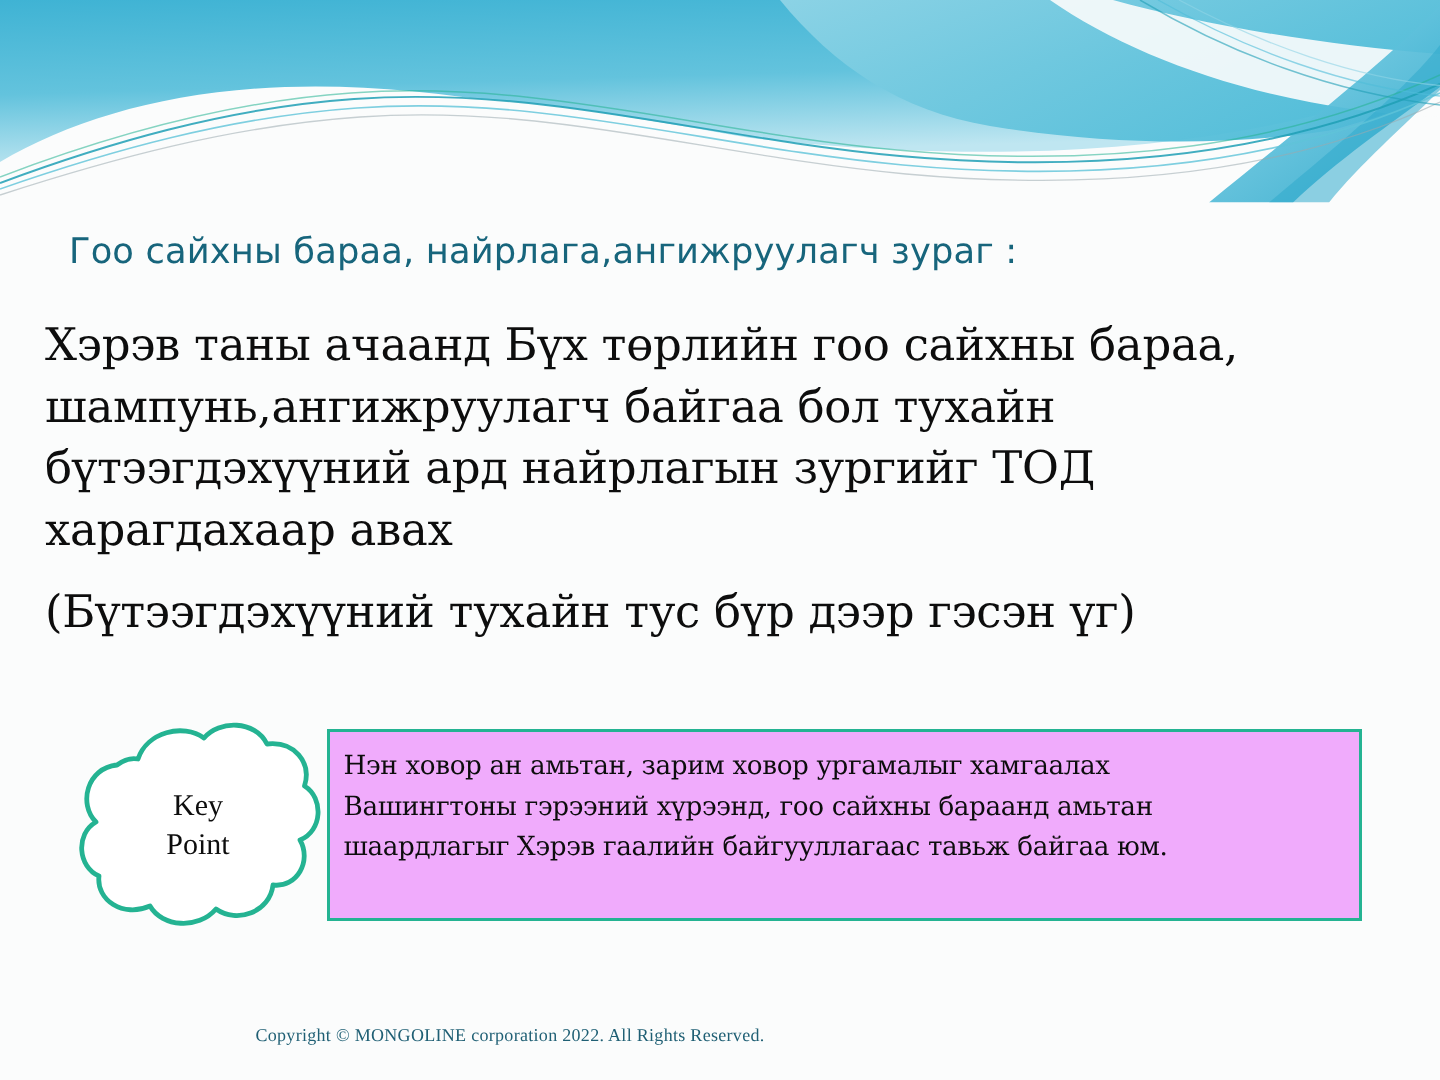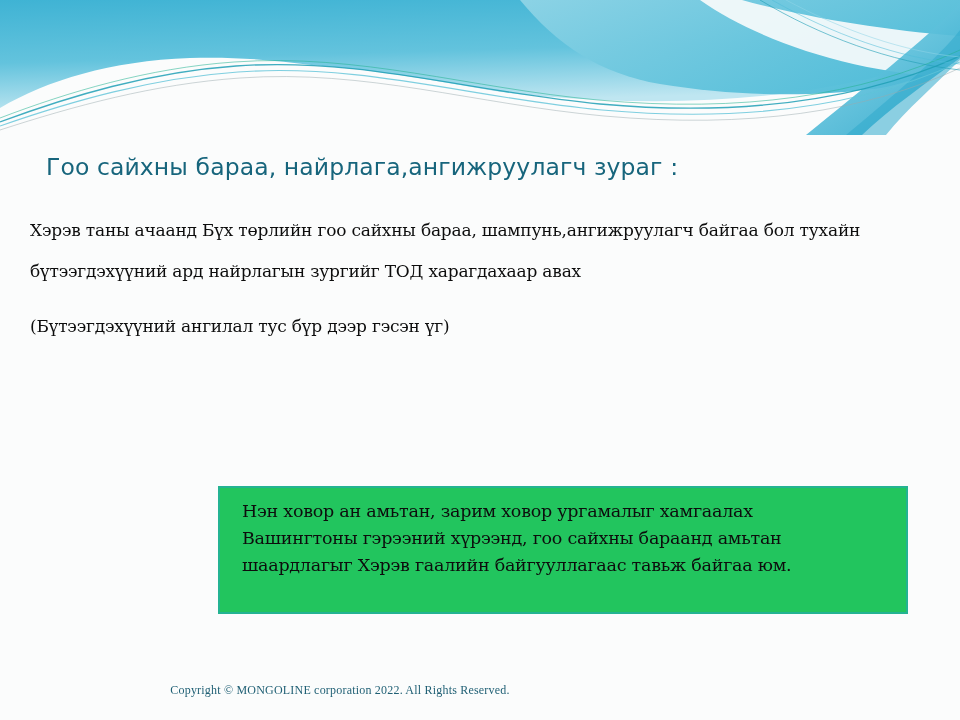--- a/index.html
+++ b/index.html
@@ -50,21 +50,21 @@
 
   
   #body-block {
     position: absolute;
     left: 30px;
     top: 210px;
     width: 900px;
   }
   .para {
     font-family: "DejaVu Serif", serif;
-    font-size: 17px;
+    font-size: 30px;
     line-height: 41px;
     color: #0d0d0d;
     margin: 0;
     letter-spacing: -0.2px;
   }
   #para-2 {
     margin-top: 14px;
   }
 
   
@@ -94,23 +94,23 @@
   }
 
   
   #note-box {
     position: absolute;
     left: 218px;
     top: 486px;
     width: 690px;
     height: 128px;
     border: 2.5px solid #24b392;
-    background: #22c55e;
+    background: #f0abfc;
     box-sizing: border-box;
-    padding: 10px 12px 0 22px;
+    padding: 10px 12px 0 9px;
   }
   .note-line {
     font-family: "DejaVu Serif", serif;
     font-size: 17.5px;
     line-height: 27px;
     color: #0d0d0d;
     white-space: nowrap;
     letter-spacing: -0.25px;
   }
 
@@ -187,23 +187,36 @@
         <path d="M772,0 C832,34 898,58 960,64" fill="none" stroke="#4fbcd8" stroke-width="0.9" opacity="0.6"></path>
         <path d="M786,0 C842,30 904,52 960,57" fill="none" stroke="#8fd4e6" stroke-width="0.9" opacity="0.6"></path>
       </g>
     </svg>
   </div>
 
   <div id="title">Гоо сайхны бараа, найрлага,ангижруулагч зураг :</div>
 
   <div id="body-block">
     <p class="para" id="para-1">Хэрэв таны ачаанд Бүх төрлийн гоо сайхны бараа, шампунь,ангижруулагч байгаа бол тухайн бүтээгдэхүүний ард найрлагын зургийг ТОД харагдахаар авах</p>
-    <p class="para" id="para-2">(Бүтээгдэхүүний ангилал тус бүр дээр гэсэн үг)</p>
-  </div>
-
+    <p class="para" id="para-2">(Бүтээгдэхүүний тухайн тус бүр дээр гэсэн үг)</p>
+  </div>
+
+  <div id="cloud">
+    <svg width="168" height="155" viewBox="0 0 168 155" xmlns="http://www.w3.org/2000/svg">
+      <path d="M44,34 C50,16 74,10 88,20 C98,8 122,8 130,24
+               C148,22 160,36 155,52 C168,60 167,82 152,88
+               C160,102 150,120 134,118 C132,136 110,144 96,134
+               C84,148 60,146 52,132 C34,140 16,128 18,112
+               C4,106 2,84 16,76 C4,64 10,40 30,38 C34,35 39,33 44,34 Z" fill="#ffffff" stroke="#24b392" stroke-width="3.2" stroke-linejoin="round"></path>
+    </svg>
+    <div id="cloud-label">
+      <span>Key</span>
+      <span>Point</span>
+    </div>
+  </div>
 
   <div id="note-box">
     <div class="note-line">Нэн ховор ан амьтан, зарим ховор ургамалыг хамгаалах</div>
     <div class="note-line">Вашингтоны гэрээний хүрээнд, гоо сайхны бараанд амьтан</div>
     <div class="note-line">шаардлагыг Хэрэв гаалийн байгууллагаас тавьж байгаа юм.</div>
   </div>
 
   <div id="footer">
     <span>Copyright © MONGOLINE corporation 2022. All Rights Reserved.</span>
   </div>

